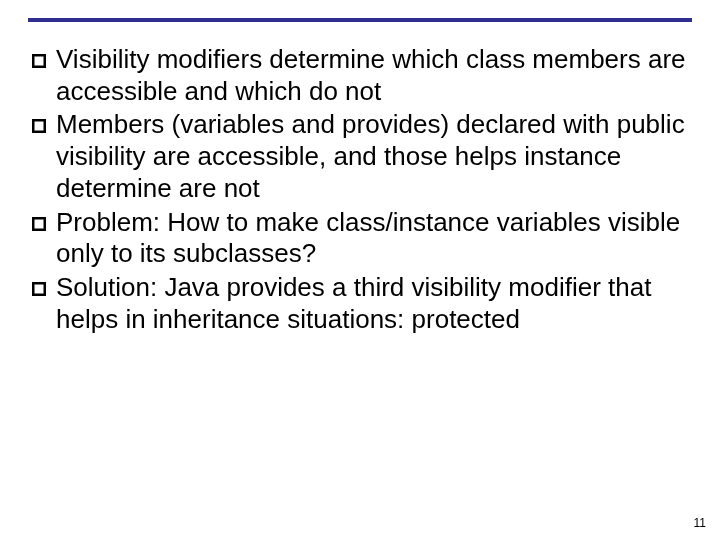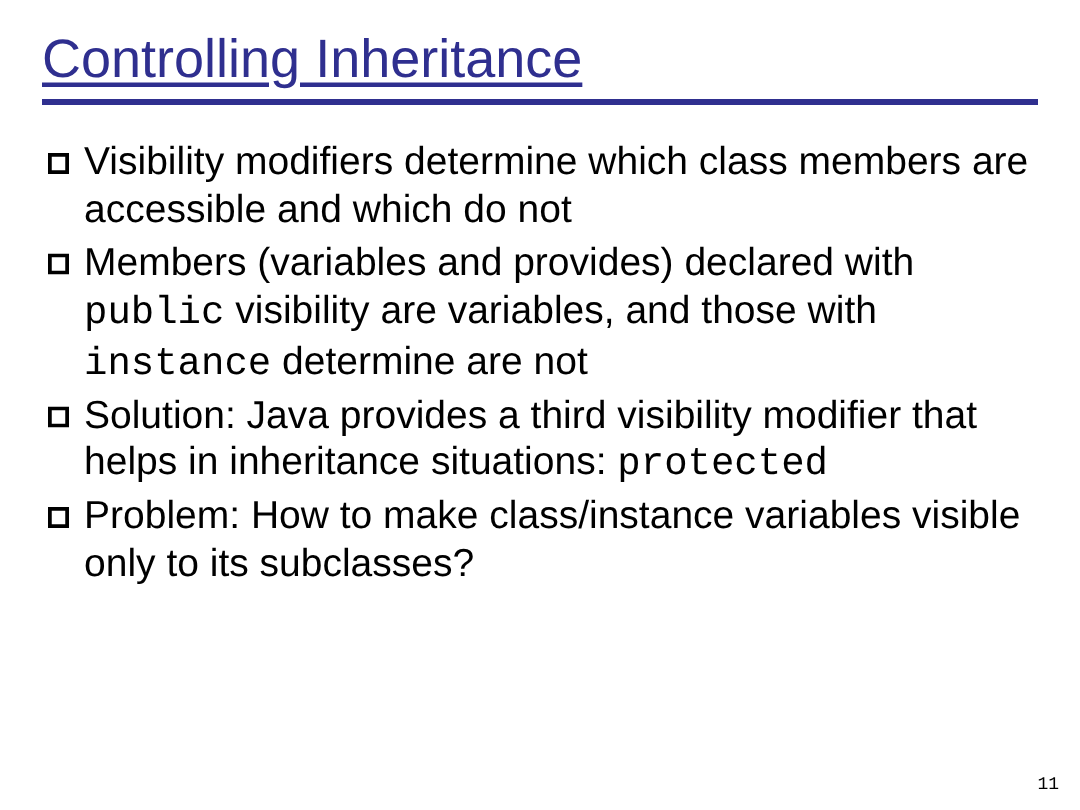--- a/index.html
+++ b/index.html
@@ -38,35 +38,34 @@
   .marker {
     flex: 0 0 auto;
     width: 14px;
     height: 14px;
     margin-top: 10px;
     margin-right: 10px;
     display: inline-block;
   }
   .marker svg { display: block; }
   .btext { flex: 1 1 auto; }
-  .mono { font-family: Liberation Mono, monospace; }
+  .mono { font-family: Liberation Sans, sans-serif; }
   .pagenum {
     position: absolute;
     right: 14px;
     bottom: 10px;
-    font-family: Liberation Mono, monospace;
+    font-family: Liberation Sans, sans-serif;
     font-size: 12px;
     color: #000;
   }
 </style>
 </head>
 <body>
 
 <div class="slide">
-  <h1 class="title">Controlling Inheritance</h1>
   <div class="rule"></div>
 
   <div class="bullets">
 
     <div class="bullet">
       <span class="marker">
         <svg viewBox="0 0 14 14" width="14" height="14">
             <rect x="0" y="0" width="14" height="14" fill="#000"></rect>
             <rect x="2.5" y="2.5" width="9" height="9" fill="#fff"></rect>
           </svg>
@@ -74,39 +73,39 @@
       <span class="btext"><span>Visibility modifiers determine which class members are accessible and which do not</span><span class="mono"></span><span></span><span class="mono"></span><span></span></span>
     </div>
 
     <div class="bullet">
       <span class="marker">
         <svg viewBox="0 0 14 14" width="14" height="14">
             <rect x="0" y="0" width="14" height="14" fill="#000"></rect>
             <rect x="2.5" y="2.5" width="9" height="9" fill="#fff"></rect>
           </svg>
       </span>
-      <span class="btext"><span>Members (variables and provides) declared with </span><span class="mono">public</span><span> visibility are variables, and those with </span><span class="mono">instance</span><span> determine are not</span></span>
+      <span class="btext"><span>Members (variables and provides) declared with </span><span class="mono">public</span><span> visibility are accessible, and those helps </span><span class="mono">instance</span><span> determine are not</span></span>
+    </div>
+
+    <div class="bullet">
+      <span class="marker">
+        <svg viewBox="0 0 14 14" width="14" height="14">
+            <rect x="0" y="0" width="14" height="14" fill="#000"></rect>
+            <rect x="2.5" y="2.5" width="9" height="9" fill="#fff"></rect>
+          </svg>
+      </span>
+      <span class="btext"><span>Problem: How to make class/instance variables visible only to its subclasses?</span><span class="mono"></span><span></span><span class="mono"></span><span></span></span>
     </div>
 
     <div class="bullet">
       <span class="marker">
         <svg viewBox="0 0 14 14" width="14" height="14">
             <rect x="0" y="0" width="14" height="14" fill="#000"></rect>
             <rect x="2.5" y="2.5" width="9" height="9" fill="#fff"></rect>
           </svg>
       </span>
       <span class="btext"><span>Solution: Java provides a third visibility modifier that helps in inheritance situations: </span><span class="mono">protected</span><span></span><span class="mono"></span><span></span></span>
     </div>
 
-    <div class="bullet">
-      <span class="marker">
-        <svg viewBox="0 0 14 14" width="14" height="14">
-            <rect x="0" y="0" width="14" height="14" fill="#000"></rect>
-            <rect x="2.5" y="2.5" width="9" height="9" fill="#fff"></rect>
-          </svg>
-      </span>
-      <span class="btext"><span>Problem: How to make class/instance variables visible only to its subclasses?</span><span class="mono"></span><span></span><span class="mono"></span><span></span></span>
-    </div>
-
   </div>
 
   <div class="pagenum">11</div>
 </div>
 
 </body></html>

